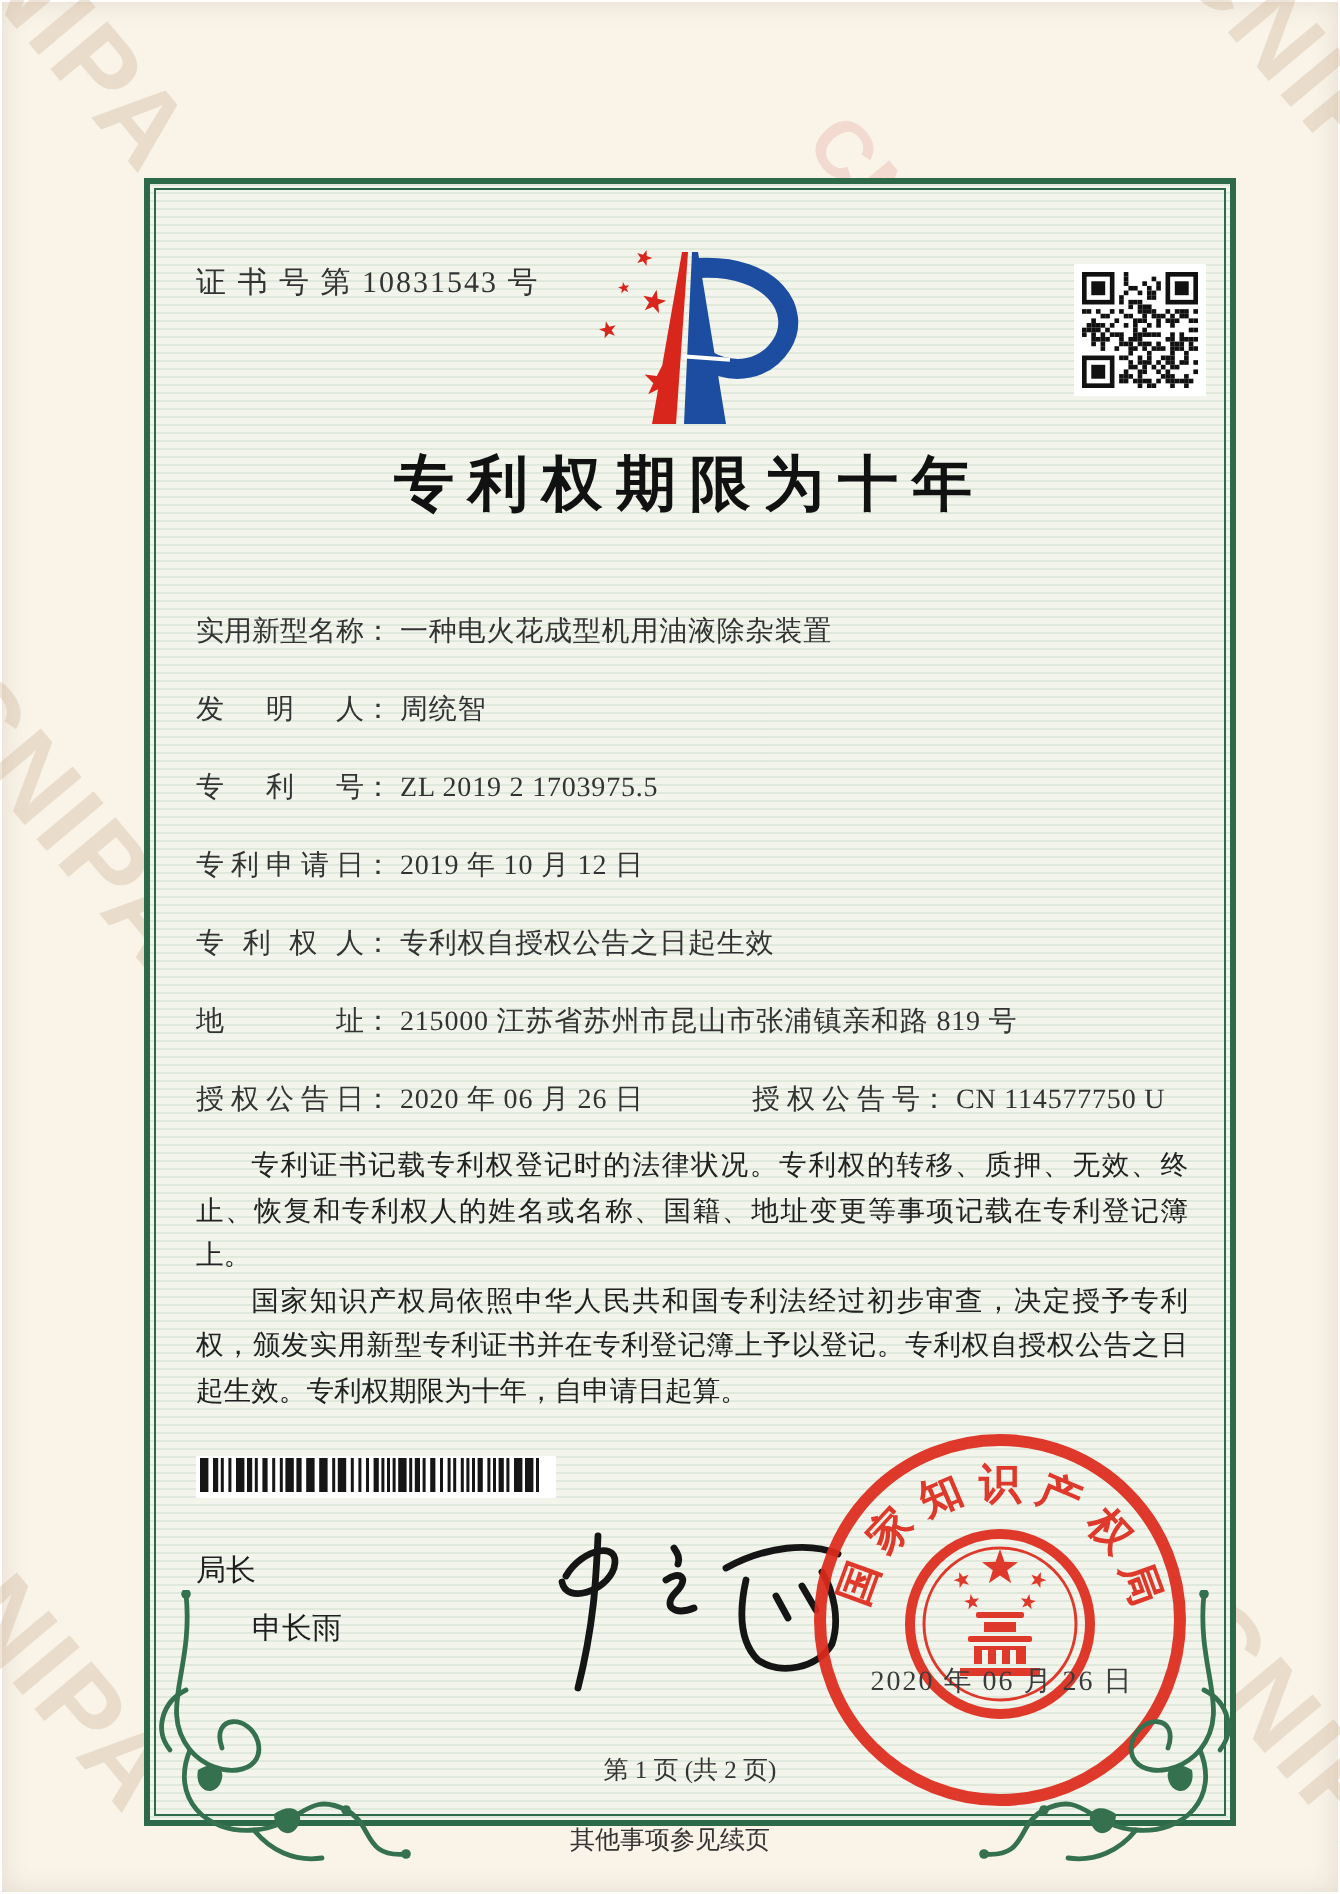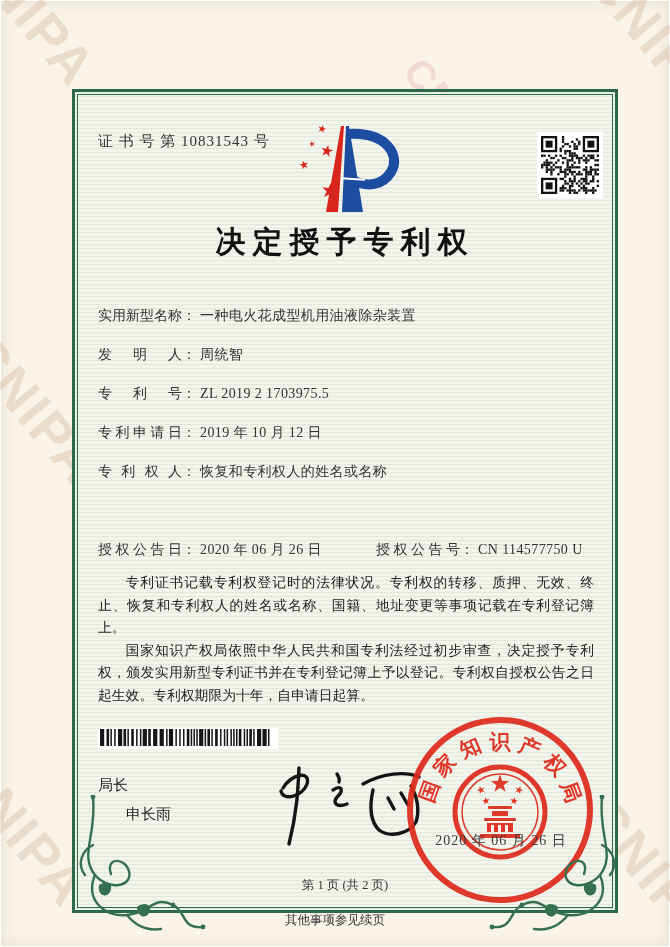--- a/index.html
+++ b/index.html
@@ -293,36 +293,39 @@
             <rect x="41.76" y="0" width="16.24" height="16.24"></rect>
             <rect x="44.08" y="2.32" width="11.6" height="11.6" fill="#fff"></rect>
             <rect x="46.4" y="4.64" width="6.959999999999999" height="6.959999999999999"></rect>
             <rect x="0" y="41.76" width="16.24" height="16.24"></rect>
             <rect x="2.32" y="44.08" width="11.6" height="11.6" fill="#fff"></rect>
             <rect x="4.64" y="46.4" width="6.959999999999999" height="6.959999999999999"></rect>
           </g>
         </svg>
     </div>
 
-    <div class="title">决定授予专利权</div>
+    <div class="title">专利权期限为十年</div>
 
     <div class="frow" style="top:215px">
       <span class="flabel">实用新型名称</span><span class="fcolon">：</span><span class="fvalue">一种电火花成型机用油液除杂装置</span>
     </div>
     <div class="frow" style="top:254px">
       <span class="flabel">发明人</span><span class="fcolon">：</span><span class="fvalue">周统智</span>
     </div>
     <div class="frow" style="top:293px">
       <span class="flabel">专利号</span><span class="fcolon">：</span><span class="fvalue">ZL 2019 2 1703975.5</span>
     </div>
     <div class="frow" style="top:332px">
       <span class="flabel">专利申请日</span><span class="fcolon">：</span><span class="fvalue">2019 年 10 月 12 日</span>
     </div>
     <div class="frow" style="top:371px">
-      <span class="flabel">专利权人</span><span class="fcolon">：</span><span class="fvalue">恢复和专利权人的姓名或名称</span>
+      <span class="flabel">专利权人</span><span class="fcolon">：</span><span class="fvalue">专利权自授权公告之日起生效</span>
+    </div>
+    <div class="frow" style="top:410px">
+      <span class="flabel">地址</span><span class="fcolon">：</span><span class="fvalue">215000 江苏省苏州市昆山市张浦镇亲和路 819 号</span>
     </div>
     <div class="frow" style="top:449px;width:500px">
       <span class="flabel">授权公告日</span><span class="fcolon">：</span><span class="fvalue">2020 年 06 月 26 日</span>
       <span class="row7b">
         <span class="flabel">授权公告号</span><span class="fcolon">：</span><span class="fvalue">CN 114577750 U</span>
       </span>
     </div>
 
     <div class="body-text">
       <p>专利证书记载专利权登记时的法律状况。专利权的转移、质押、无效、终止、恢复和专利权人的姓名或名称、国籍、地址变更等事项记载在专利登记簿上。</p>

